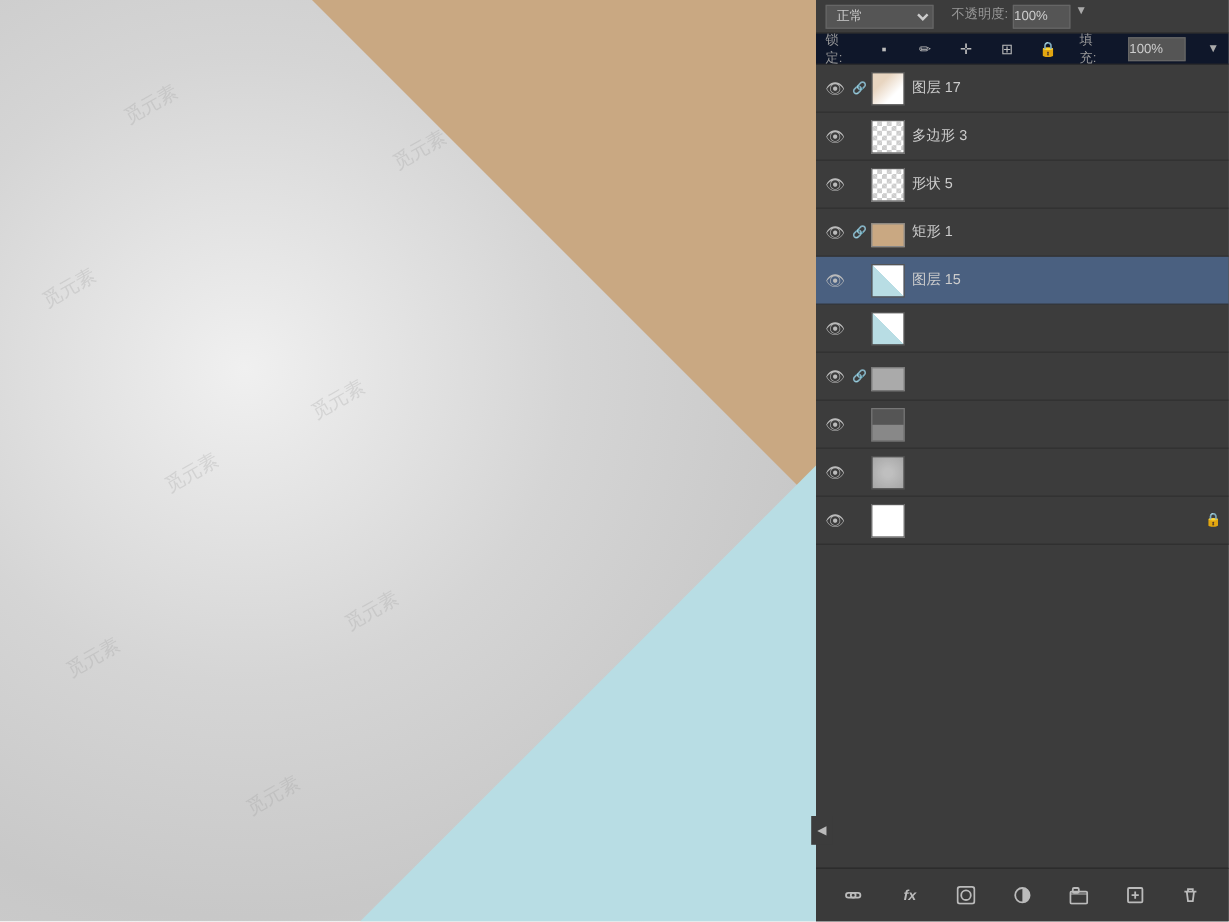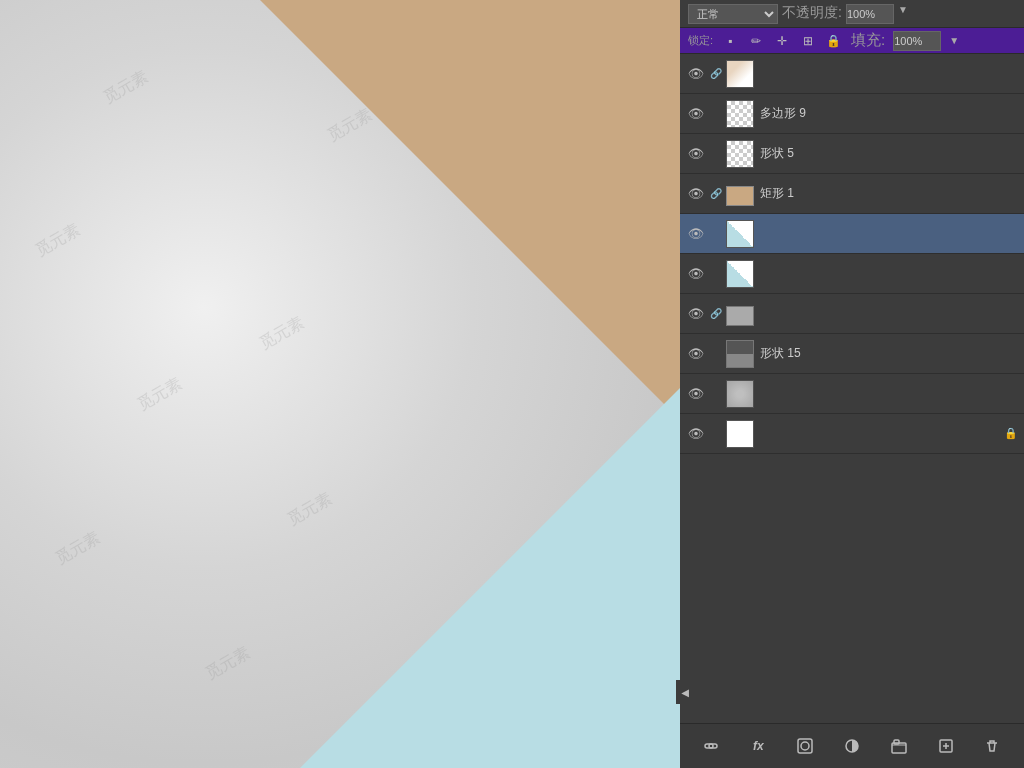--- a/index.html
+++ b/index.html
@@ -90,69 +90,70 @@
       color: #ccc;
       border: 1px solid #666;
       font-size: 11px;
       padding: 1px 4px;
       height: 20px;
       width: 90px;
     }
 
     .toolbar-label {
       color: #999;
-      font-size: 14px;
-      margin-left: 0;
+      font-size: 11px;
+      margin-left: 11px;
     }
 
     .opacity-input {
       background: #555;
       color: #ccc;
       border: 1px solid #666;
       font-size: 11px;
       width: 44px;
       height: 20px;
       padding: 1px 0;
     }
 
     .toolbar-arrow {
       color: #aaa;
       font-size: 10px;
       cursor: pointer;
     }
 
     
     .second-toolbar {
-      background: #4c1d95;
+      background: #0f172a;
       padding: 4px 8px;
       display: flex;
       align-items: center;
-      gap: 8px;
+      gap: 18px;
       border-bottom: 1px solid #2a2a2a;
       height: 26px;
+      justify-content: flex-end;
     }
 
     .lock-label {
       color: #999;
       font-size: 11px;
     }
 
     .tool-icon {
       width: 18px; height: 18px;
       display: inline-flex;
       align-items: center;
       justify-content: center;
       color: #bbb;
       font-size: 12px;
       cursor: pointer;
     }
 
     .fill-label {
       color: #999;
-      font-size: 15px;
+      font-size: 11px;
       margin-left: 0;
     }
 
     
     .layers-panel {
       flex: 1;
       overflow-y: auto;
       background: #3c3c3c;
     }
 
@@ -343,68 +344,69 @@
     <input class="opacity-input" value="100%" style="width: 48px;">
     <span class="toolbar-arrow">▼</span>
   </div>
 
   <div class="layers-panel">
 
     <div class="layer-row">
       <span class="eye-icon">👁</span>
       <span class="layer-link-icon">🔗</span>
       <div class="layer-thumb thumb-layer17"></div>
+      <span class="layer-name">图层 17</span>
     </div>
 
     <div class="layer-row">
       <span class="eye-icon">👁</span>
       <span class="layer-link-icon"></span>
       <div class="layer-thumb thumb-checker"></div>
-      <span class="layer-name">多边形 9</span>
+      <span class="layer-name">多边形 3</span>
     </div>
 
     <div class="layer-row">
       <span class="eye-icon">👁</span>
       <span class="layer-link-icon"></span>
       <div class="layer-thumb thumb-checker"></div>
       <span class="layer-name">形状 5</span>
     </div>
 
     <div class="layer-row">
       <span class="eye-icon">👁</span>
       <span class="layer-link-icon">🔗</span>
       <div class="layer-thumb thumb-rect-tan" style="background:#c9a882; border:1px solid #888; width:28px; height:20px; margin-top:4px;"></div>
       <span class="layer-name">矩形 1</span>
     </div>
 
     <div class="layer-row selected">
       <span class="eye-icon">👁</span>
       <span class="layer-link-icon"></span>
       <div class="layer-thumb thumb-blue-white"></div>
+      <span class="layer-name">图层 15</span>
     </div>
 
     <div class="layer-row">
       <span class="eye-icon">👁</span>
       <span class="layer-link-icon"></span>
       <div class="layer-thumb thumb-blue-white"></div>
     </div>
 
     <div class="layer-row">
       <span class="eye-icon">👁</span>
       <span class="layer-link-icon">🔗</span>
       <div class="layer-thumb" style="background:#aaa; border:1px solid #777; width:28px; height:20px; margin-top:4px;"></div>
     </div>
 
     <div class="layer-row">
       <span class="eye-icon">👁</span>
       <span class="layer-link-icon"></span>
       <div class="layer-thumb" style="background:#555; border:1px solid #777; position:relative;">
         <div style="position:absolute;bottom:0;left:0;width:100%;height:50%;background:#888;"></div>
       </div>
-      <span class="layer-name">形状 15</span>
     </div>
 
     <div class="layer-row">
       <span class="eye-icon">👁</span>
       <span class="layer-link-icon"></span>
       <div class="layer-thumb thumb-marble"></div>
     </div>
 
     <div class="layer-row">
       <span class="eye-icon">👁</span>

